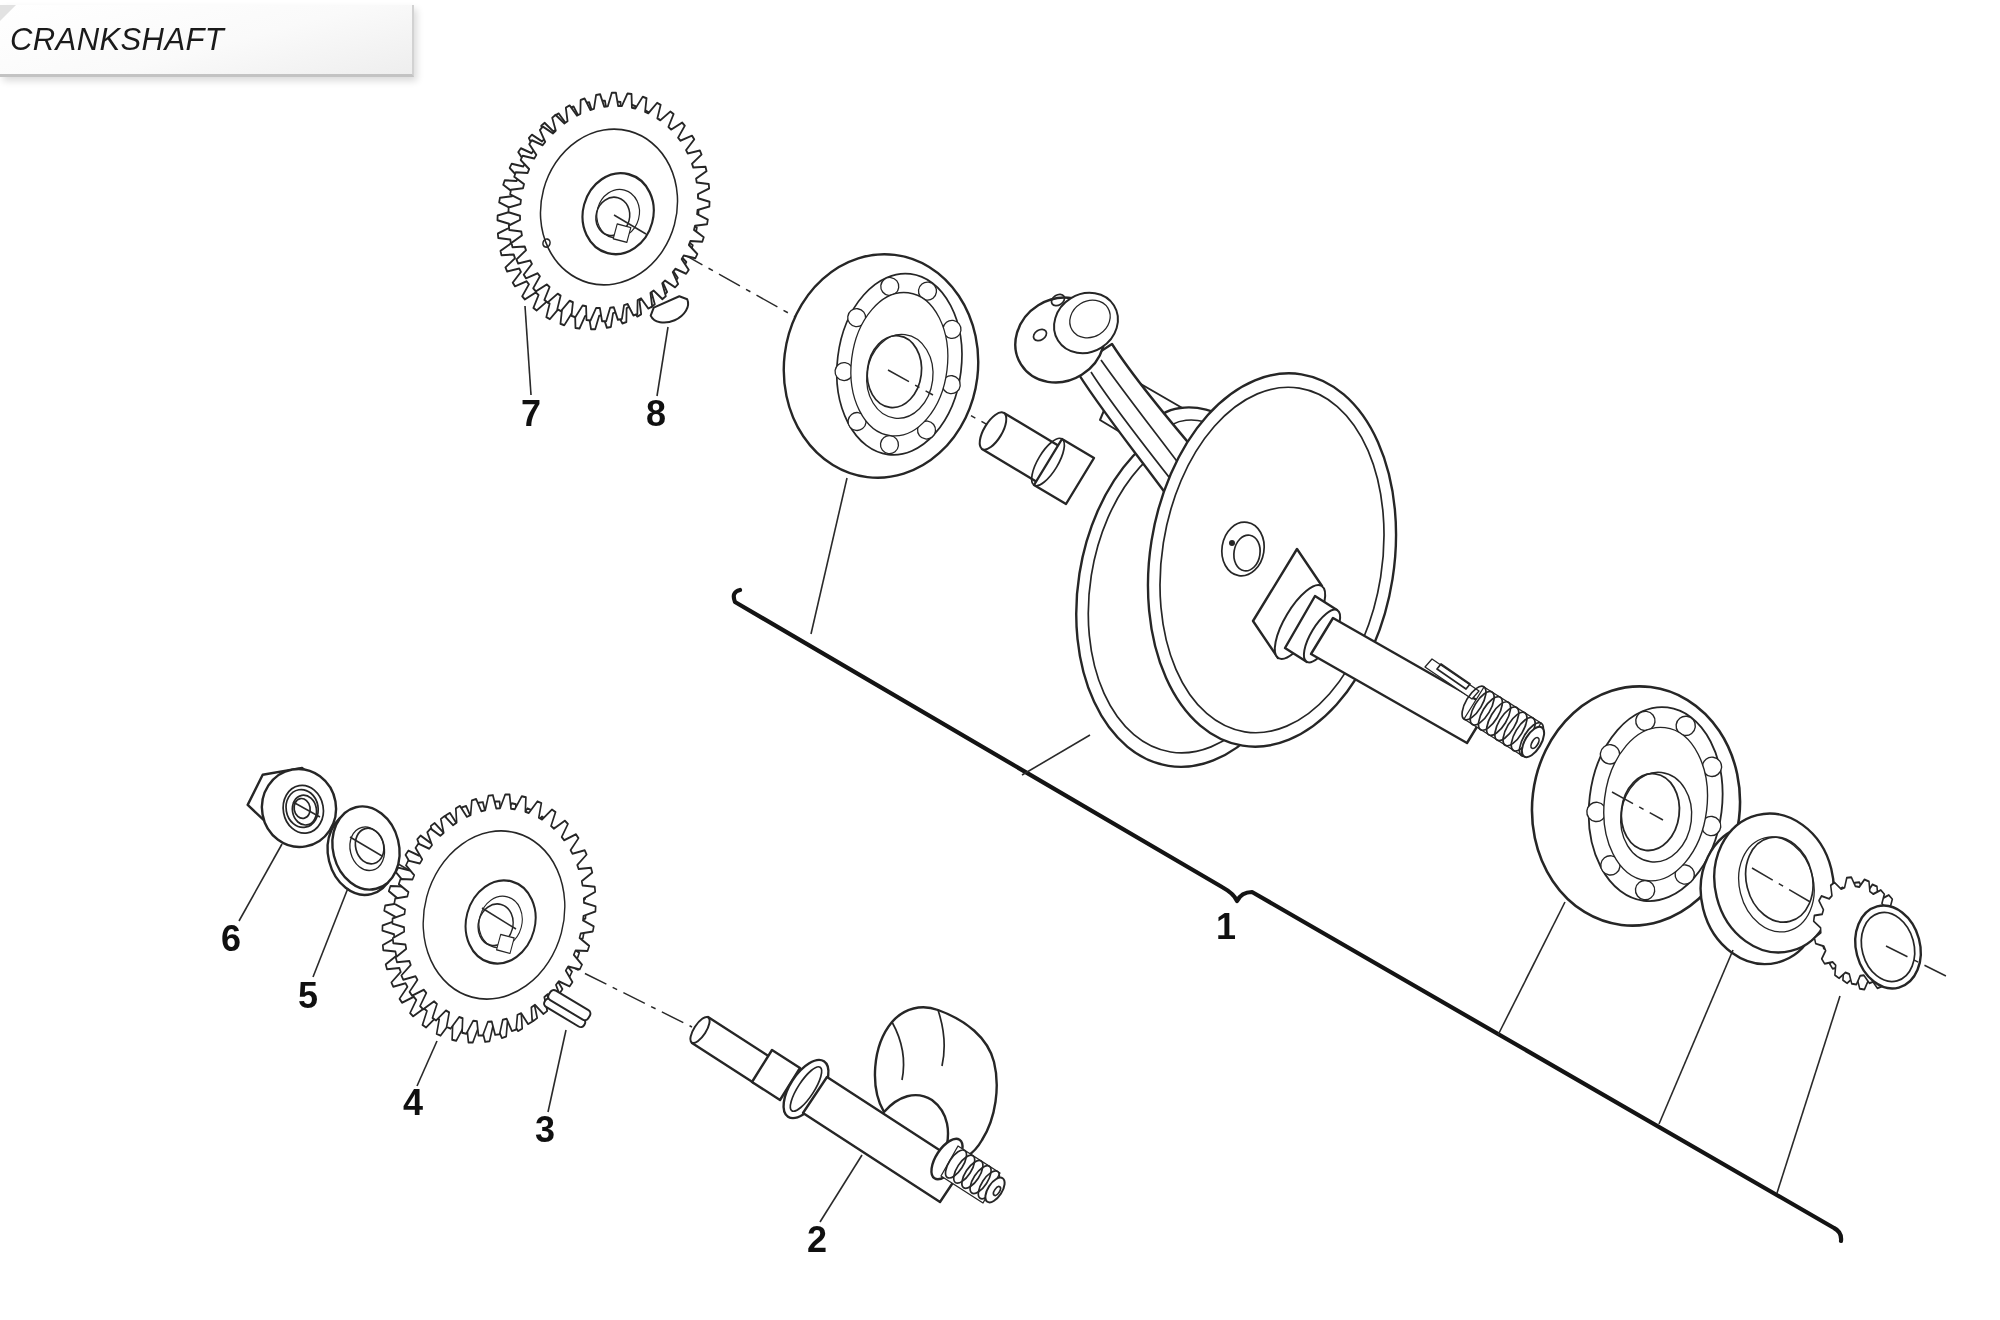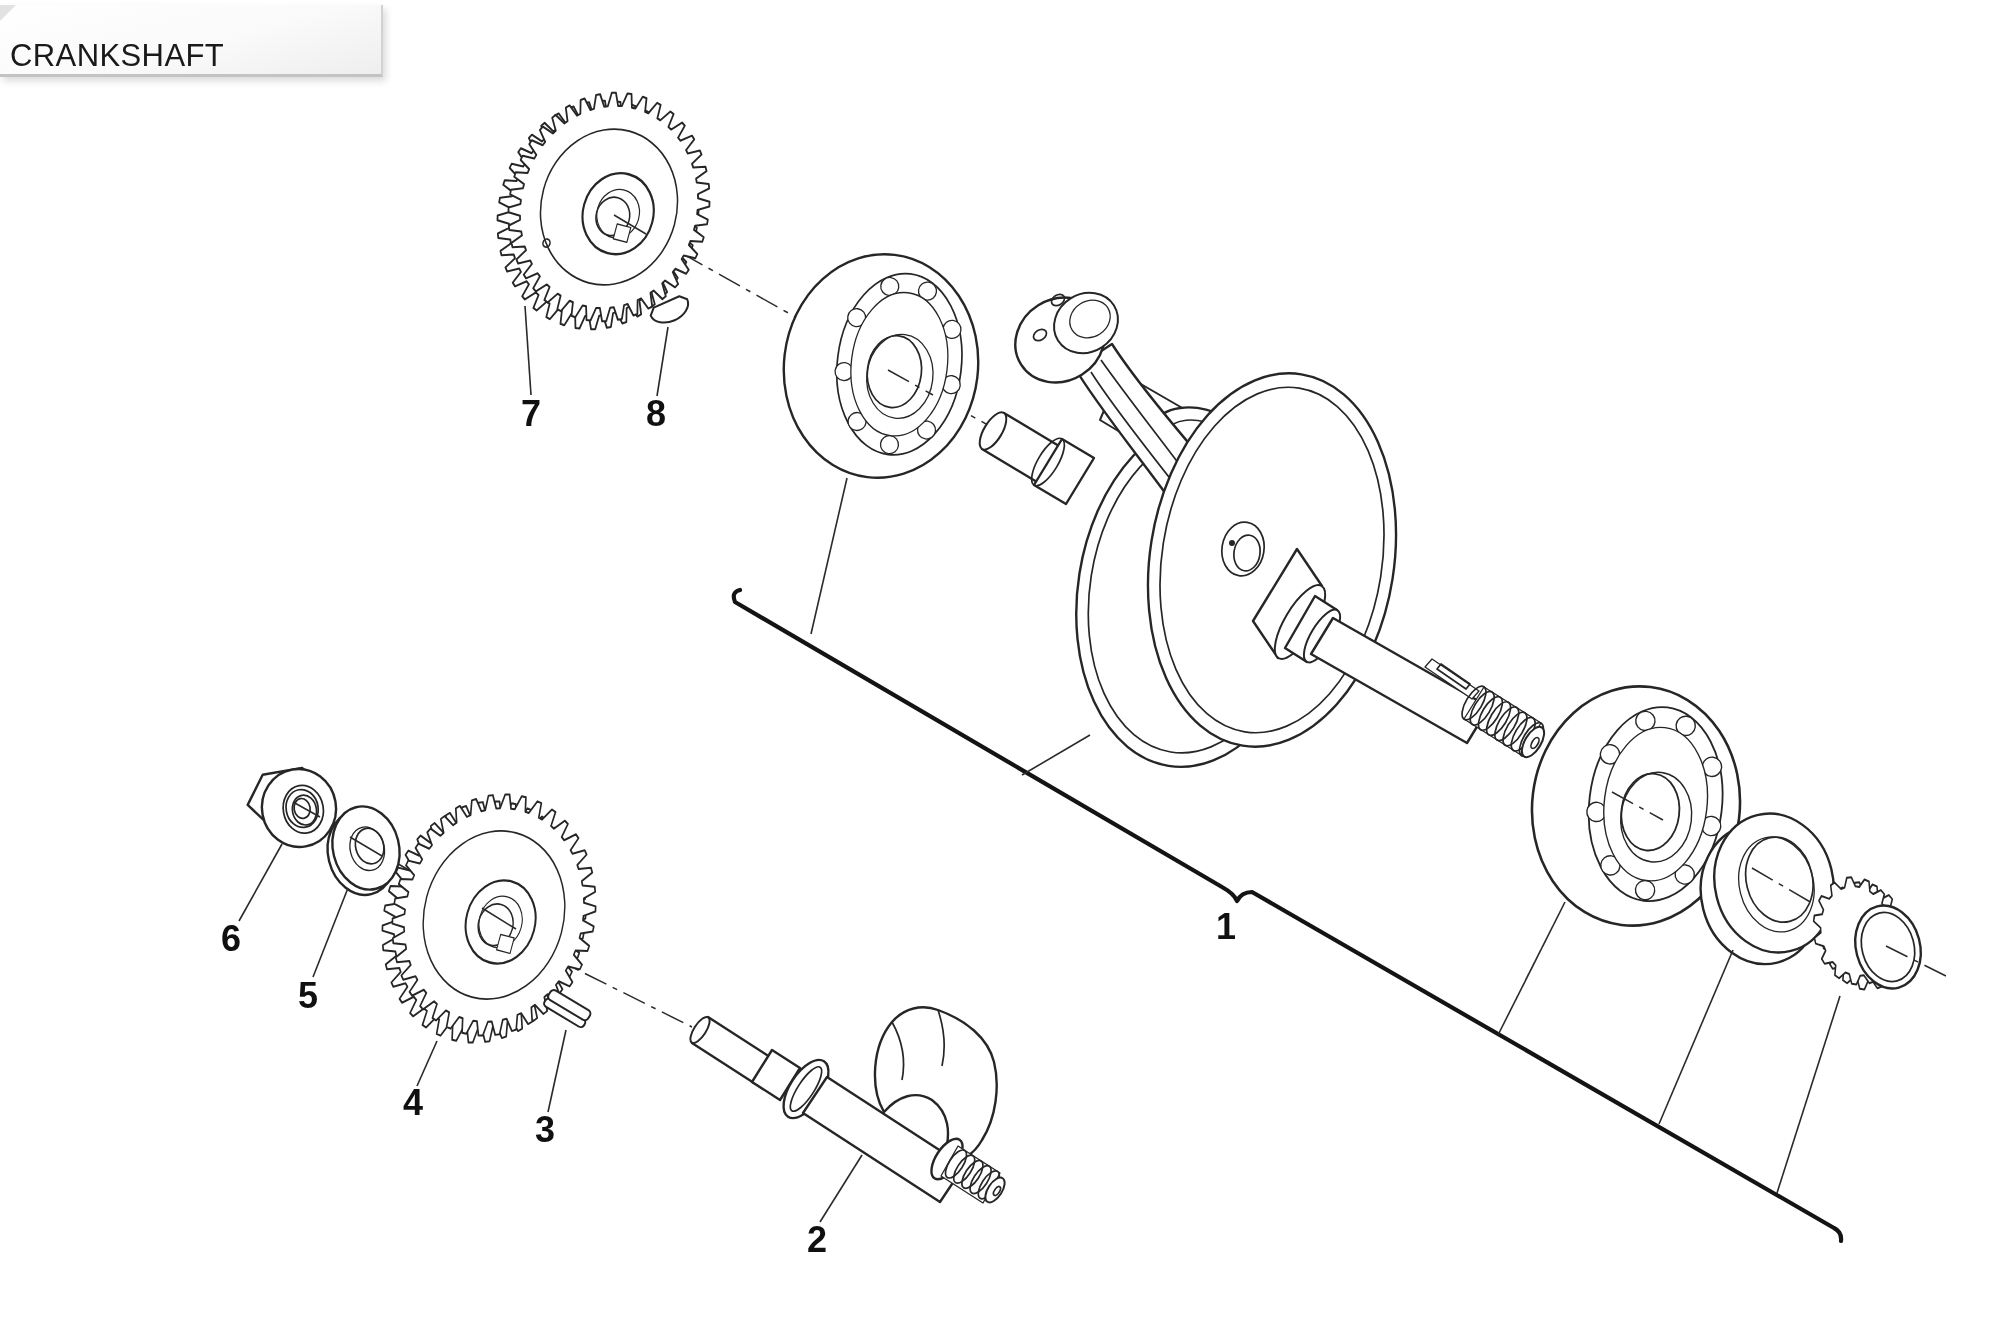--- a/index.html
+++ b/index.html
@@ -15,25 +15,25 @@
   .ln{fill:none;stroke:#262626;stroke-width:1.7;stroke-linejoin:round;}
   .leader{stroke:#2a2a2a;stroke-width:1.6;}
   .bracket{fill:none;stroke:#141414;stroke-width:4.2;stroke-linecap:round;stroke-linejoin:round;}
   .center{stroke:#2a2a2a;stroke-width:1.5;fill:none;}
   .dashdot{stroke-dasharray:24 7 5 7;}
 
   .plabel{position:absolute;transform:translate(-50%,-50%);
           font:700 36px "Liberation Sans",sans-serif;color:#101010;
           cursor:pointer;user-select:none;}
 
-  .title-box{position:absolute;left:0;top:5px;width:383px;height:72px;
+  .title-box{position:absolute;left:0;top:5px;width:414px;height:72px;
        background:linear-gradient(165deg,#ffffff 0%,#fafafa 55%,#eeeeee 100%);
        border-right:2px solid #d2d2d2;border-bottom:3px solid #c3c3c3;
        box-shadow:3px 4px 7px rgba(0,0,0,0.14);
-       display:flex;align-items:flex-end;padding-left:10px;box-sizing:border-box;}
+       display:flex;align-items:center;padding-left:10px;box-sizing:border-box;font-style:italic;}
   .title-box:before{content:"";position:absolute;left:0;top:0;width:0;height:0;
        border-top:16px solid #e2e2e2;border-right:16px solid transparent;}
   .title-text{font-size:31px;font-weight:400;letter-spacing:0.4px;color:#1a1a1a;}
 </style>
 </head>
 <body>
 
 <div class="stage">
 
   <svg id="diagram" width="2000" height="1320" viewBox="0 0 2000 1320">

